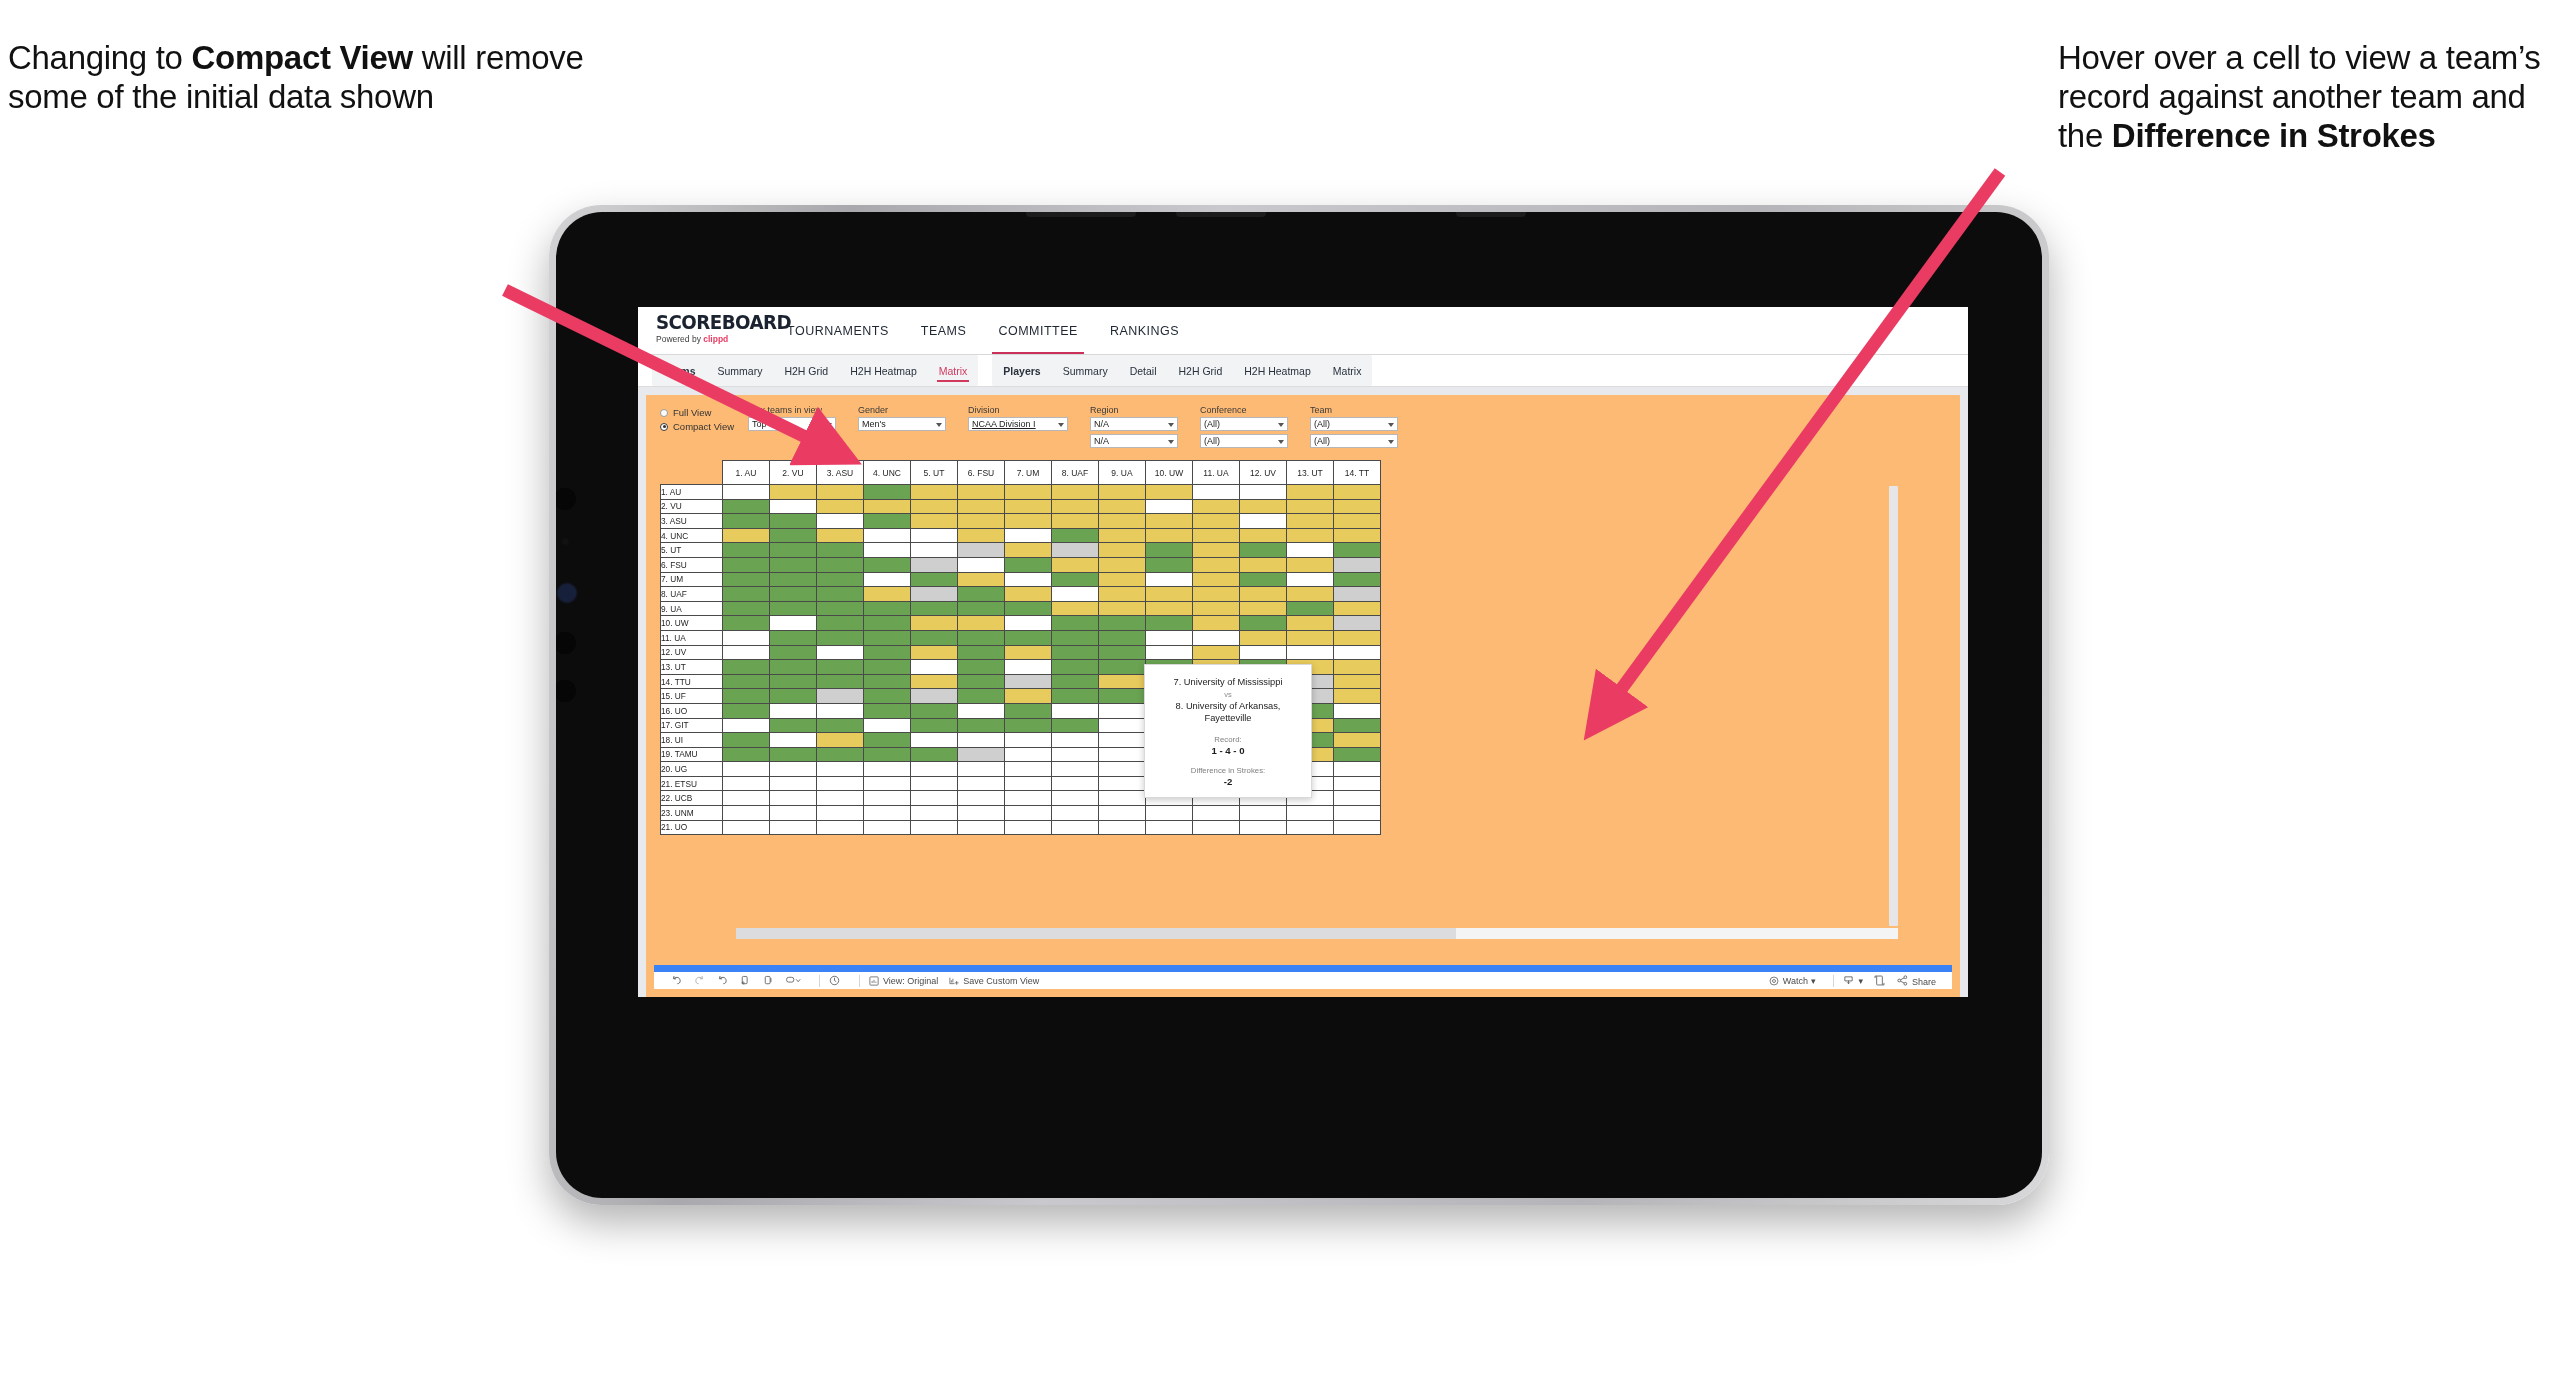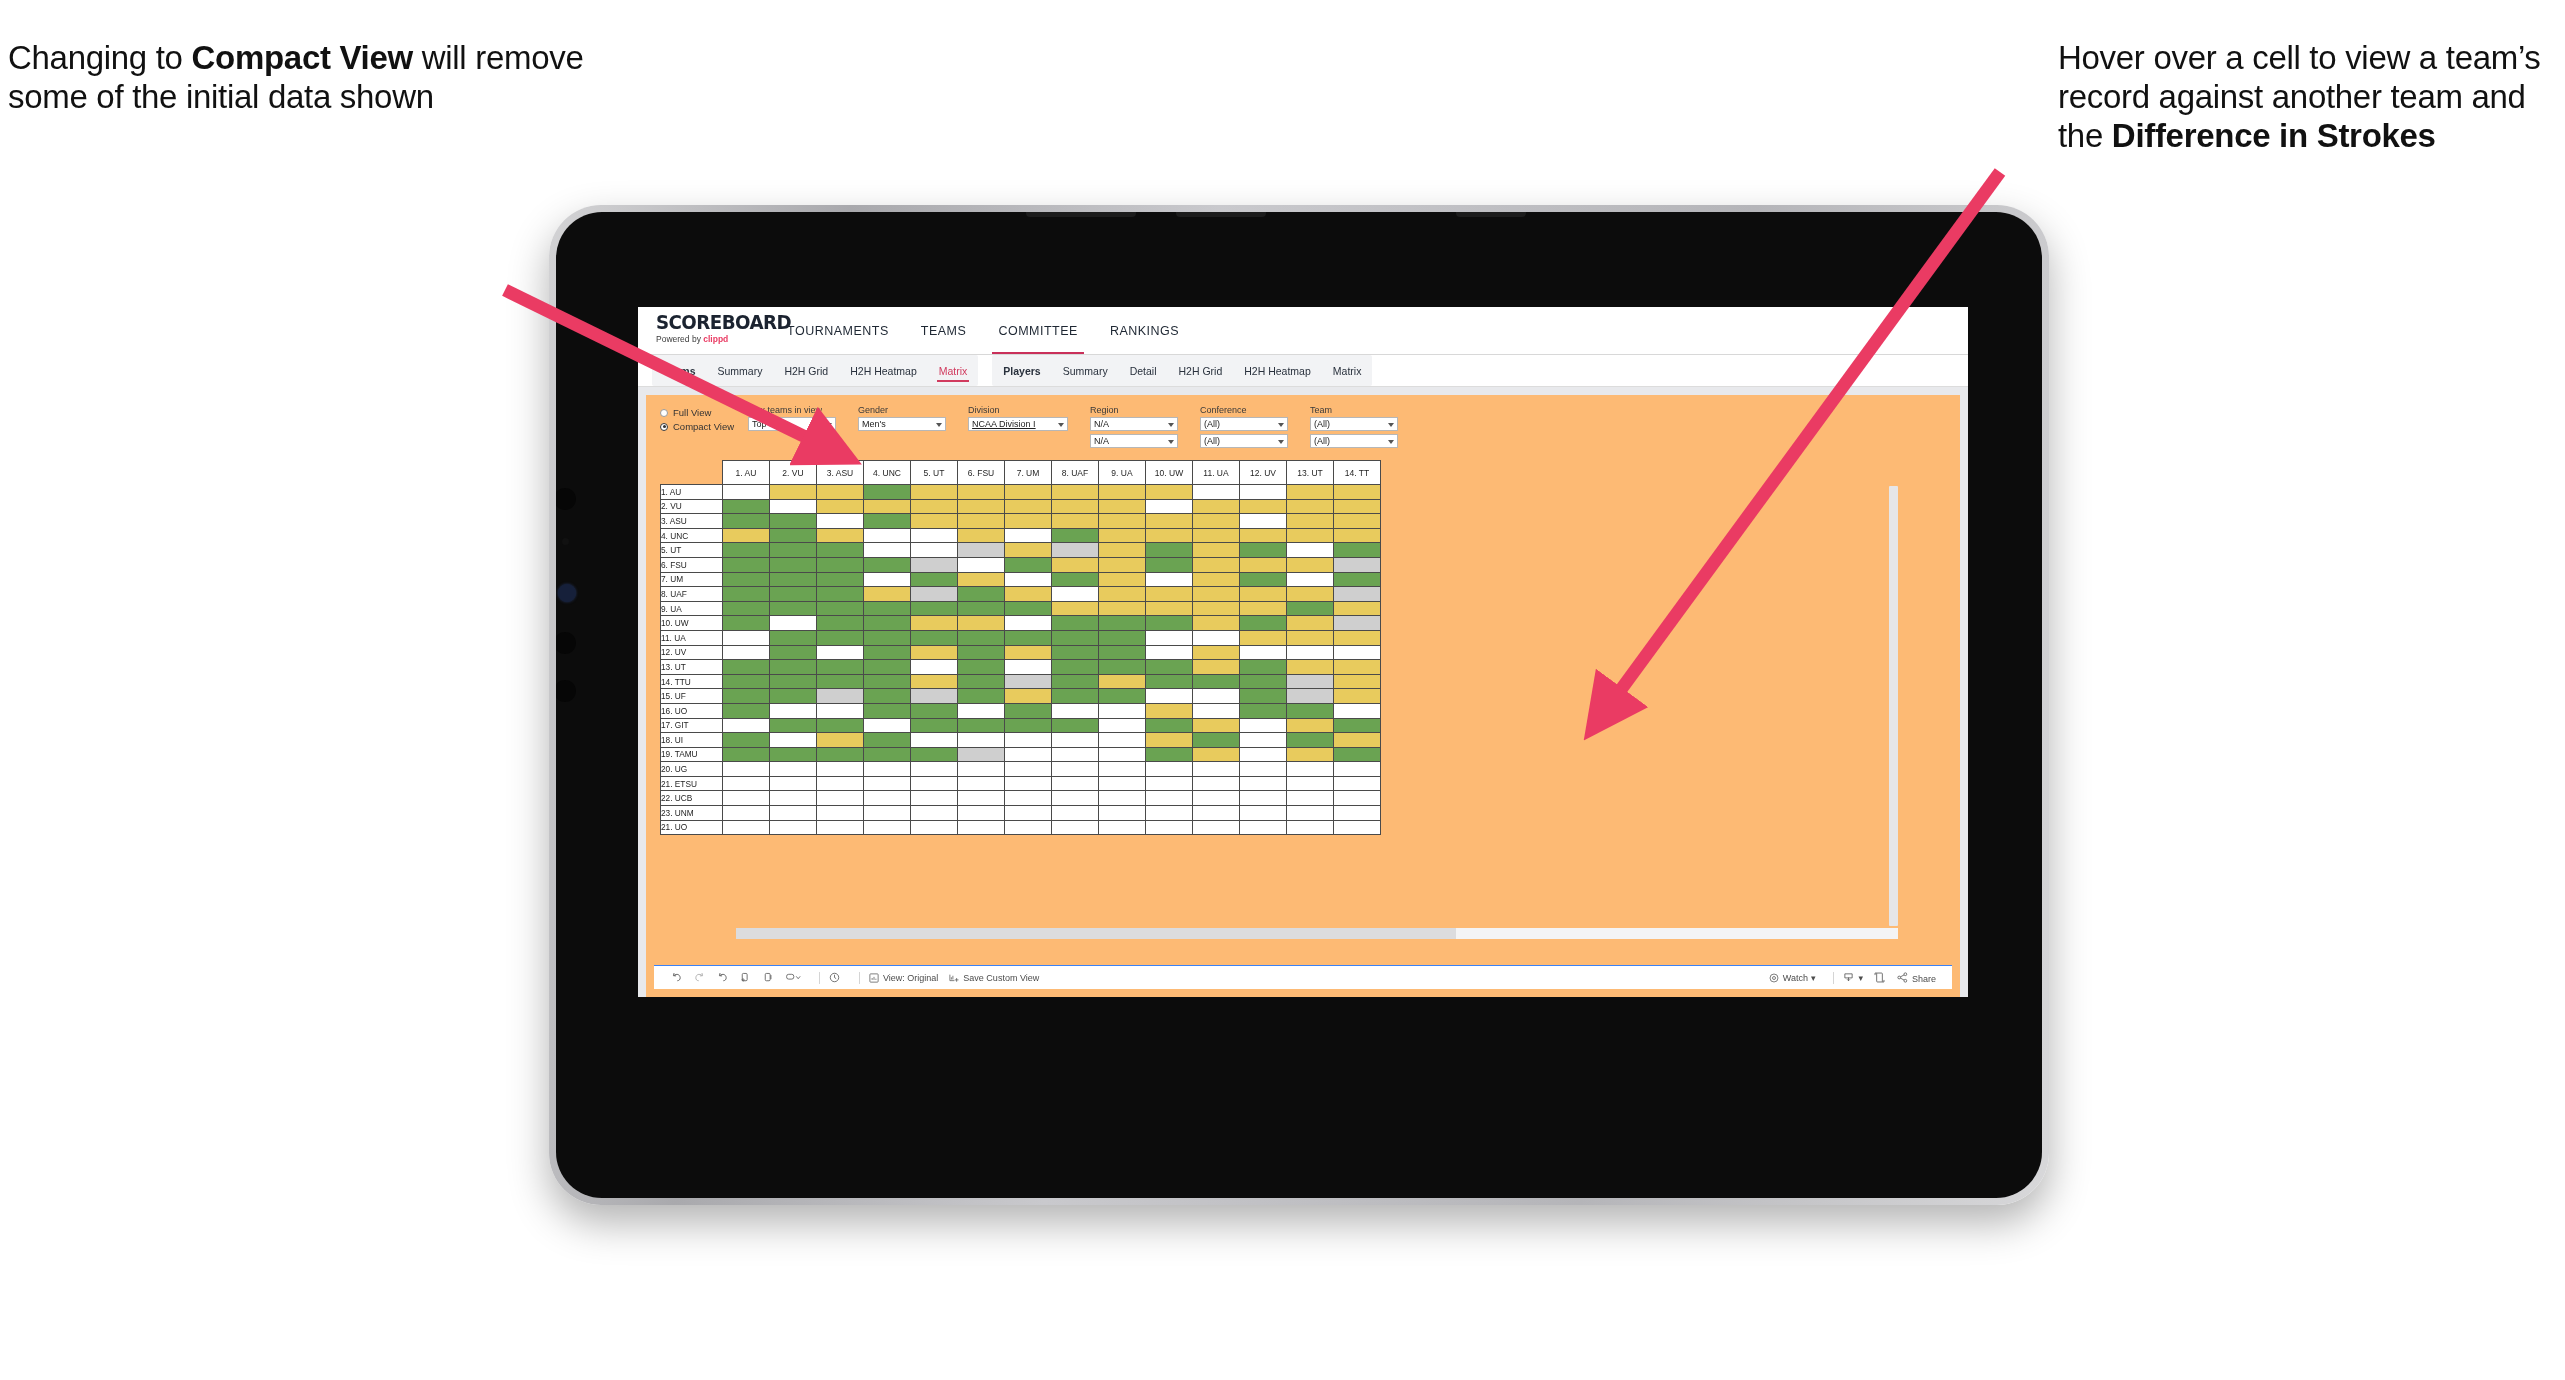--- a/index.html
+++ b/index.html
@@ -159,21 +159,21 @@
     text-align:center; z-index:30;
   }
   #tooltip .tt-team { font-size:9.3px; color:#1c1c1c; font-weight:400; line-height:1.35; }
   #tooltip .tt-vs { font-size:7.5px; color:#8a8a8a; margin:1px 0; }
   #tooltip .tt-lbl { font-size:7.8px; color:#7e7e7e; margin-top:10px; }
   #tooltip .tt-val { font-size:9.6px; color:#1c1c1c; font-weight:700; margin-top:1px; }
 
   
   #toolbar {
     position:absolute; left:8px; right:8px; bottom:8px; height:24px;
-    background:#ffffff; border-top:1px solid #3b82f6;
+    background:#ffffff; border-top:7px solid #3b82f6;
     display:flex; align-items:center; padding-left:16px; font-size:9px; color:#4c4c4c;
   }
   .tb { display:flex; align-items:center; margin-right:10px; cursor:pointer; white-space:nowrap; }
   .tb svg { display:block; }
   .tb-label { margin-left:3px; }
   .tb-sep { width:1px; height:12px; background:#d5d5d5; margin:0 8px; }
   .tb-spacer { flex:1 1 auto; }
 </style>
 </head>
 <body>
@@ -737,20 +737,29 @@
                     <td class="cell c-w"></td>
                     <td class="cell c-w"></td>
                   </tr>
                 </tbody>
             </table>
             <div id="v-scroll"></div>
             <div id="h-scroll" style="top:468px;">
               <div class="thumb"></div>
             </div>
 
+            <div id="tooltip">
+              <div class="tt-team">7. University of Mississippi</div>
+              <div class="tt-vs">vs</div>
+              <div class="tt-team">8. University of Arkansas, Fayetteville</div>
+              <div class="tt-lbl">Record:</div>
+              <div class="tt-val">1 - 4 - 0</div>
+              <div class="tt-lbl">Difference in Strokes:</div>
+              <div class="tt-val">-2</div>
+            </div>
           </div>
 
           <div id="toolbar">
             <div class="tb">
               <svg width="13" height="13" viewBox="0 0 16 16">
                   <path d="M5 5.5 C8 3 12 4 12.5 8 C12.8 10.5 11 12 9 12" fill="none" stroke="#555" stroke-width="1.1"></path>
                   <path d="M5 2.5 L4.2 5.8 L7.5 6" fill="none" stroke="#555" stroke-width="1.1"></path>
                 </svg>
             </div>
             <div class="tb">

